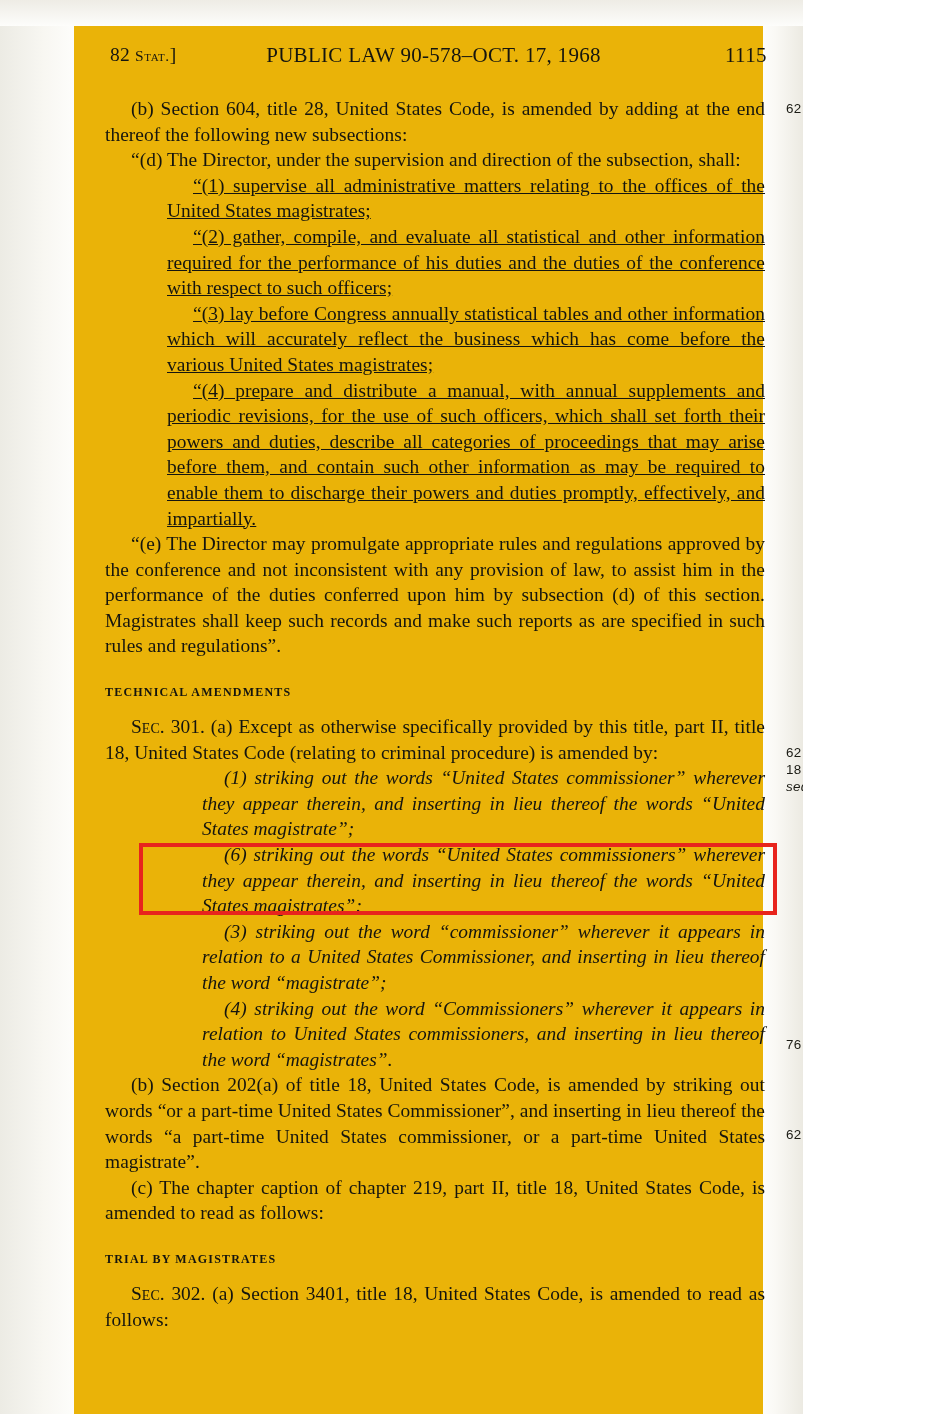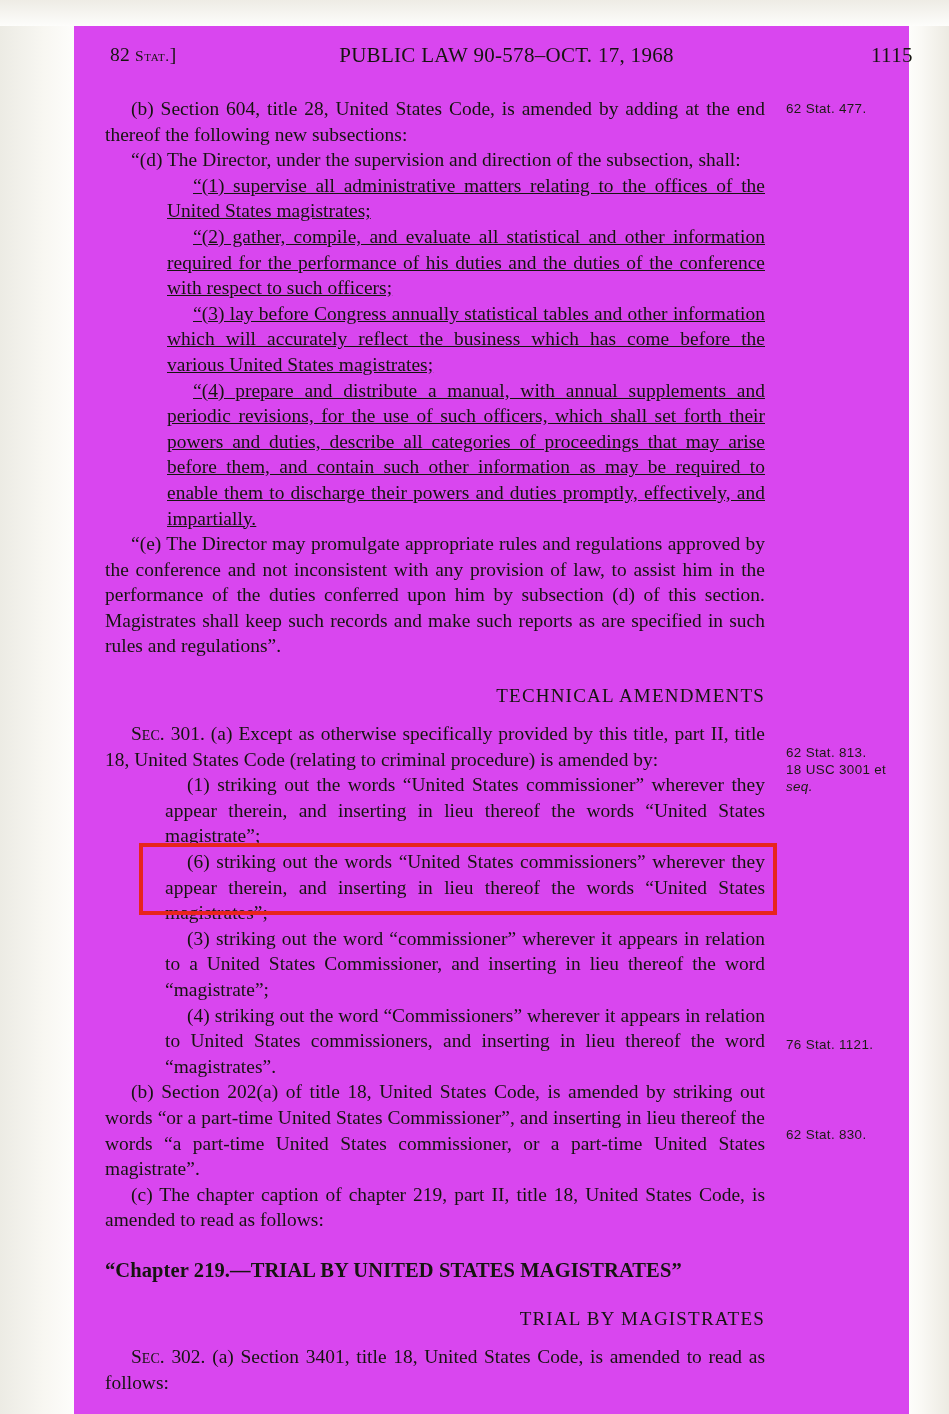--- a/index.html
+++ b/index.html
@@ -2,23 +2,23 @@
 <html><head>
 <meta charset="utf-8">
 <style>
   html, body {
     margin: 0;
     padding: 0;
     background: #ffffff;
   }
   .page {
     position: relative;
-    width: 949px;
+    width: 803px;
     height: 1414px;
-    background: #d946ef;
+    background: #eab308;
     overflow: hidden;
     font-family: "Liberation Serif", serif;
     color: #15150f;
   }
   
   .paper-edge-left {
     position: absolute;
     left: 0; top: 0; bottom: 0;
     width: 74px;
     background: linear-gradient(to right, #ecebe4 0%, #f8f7f2 60%, #fdfdfb 100%);
@@ -91,42 +91,43 @@
     letter-spacing: 0.05px;
     -webkit-font-smoothing: antialiased;
   }
   p.ind1 { text-indent: 26px; }
   p.sub {           
     margin-left: 62px;
     text-indent: 26px;
     text-decoration: underline;
   }
   p.sub2 {
-    margin-left: 60px;
+    margin-left: 97px;
     text-indent: 22px;
+    font-style: italic;
   }
 
   .sc {
     font-variant: small-caps;
   }
 
   
   h2.title3 {
     margin: 32px 0 0 0;
     font-size: 22.5px;
     font-weight: normal;
     text-align: center;
     line-height: 28px;
     letter-spacing: 0.2px;
   }
   h3.centerhead {
     margin: 26px 0 14px 0;
-    font-size: 19px;
-    font-weight: normal;
-    text-align: right;
+    font-size: 12px;
+    font-weight: bold;
+    text-align: left;
     letter-spacing: 1.2px;
   }
   h3.chaptercap {
     margin: 26px 0 0 0;
     font-size: 20.5px;
     font-weight: bold;
     text-align: left;
     letter-spacing: 0.1px;
   }
 
@@ -193,21 +194,20 @@
     <p class="ind1"><span class="sc">Sec. 301.</span> <span>(a)  Except as otherwise specifically provided by this title, part II, title 18, United States Code (relating to criminal procedure) is amended by:</span></p>
 
     <p class="sub2">(1)  striking out the words “United States commissioner” wherever they appear therein, and inserting in lieu thereof the words “United States magistrate”;</p>
     <p class="sub2">(6)  striking out the words “United States commissioners” wherever they appear therein, and inserting in lieu thereof the words “United States magistrates”;</p>
     <p class="sub2">(3)  striking out the word “commissioner” wherever it appears in relation to a United States Commissioner, and inserting in lieu thereof the word “magistrate”;</p>
     <p class="sub2">(4)  striking out the word “Commissioners” wherever it appears in relation to United States commissioners, and inserting in lieu thereof the word “magistrates”.</p>
 
     <p class="ind1">(b)  Section 202(a) of title 18, United States Code, is amended by striking out words “or a part-time United States Commissioner”, and inserting in lieu thereof the words “a part-time United States commissioner, or a part-time United States magistrate”.</p>
     <p class="ind1">(c)  The chapter caption of chapter 219, part II, title 18, United States Code, is amended to read as follows:</p>
 
-    <h3 class="chaptercap">“Chapter 219.—TRIAL BY UNITED STATES MAGISTRATES”</h3>
 
     <h3 class="centerhead">TRIAL BY MAGISTRATES</h3>
 
     <p class="ind1"><span class="sc">Sec. 302.</span> <span>(a)  Section 3401, title 18, United States Code, is amended to read as follows:</span></p>
 
   </div>
 
   <div class="margin-notes">
     <div class="mnote" style="top:100px">62 Stat. 477.</div>
     <div class="mnote" style="top:744px">62 Stat. 813.</div>

